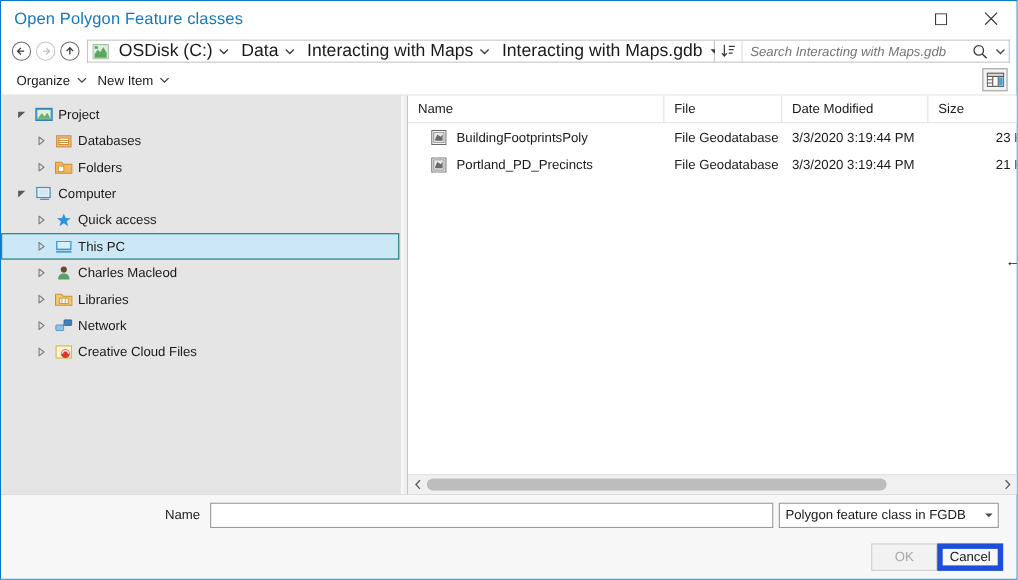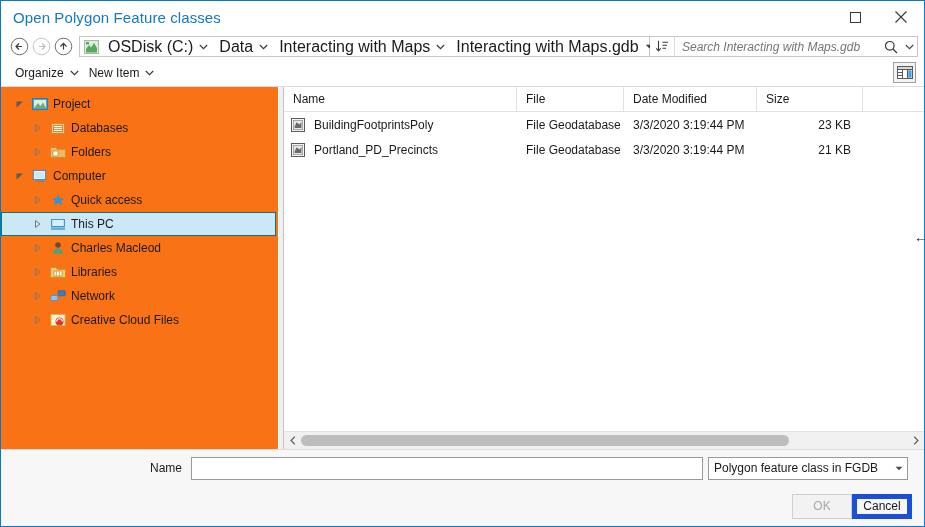--- a/index.html
+++ b/index.html
@@ -149,22 +149,22 @@
   
   .body-area {
     flex: 1 1 auto;
     display: flex;
     background: #ffffff;
     border-top: 1px solid #dcdcdc;
     min-height: 0;
     position: relative;
   }
   .tree-panel {
-    width: 277px; flex: none;
-    background: #f97316;
+    width: 364px; flex: none;
+    background: #e5e5e5;
     overflow: hidden;
     padding-top: 5px;
     box-sizing: border-box;
   }
   .splitter {
     width: 6px; flex: none;
     background: #f0f0f0;
     border-left: 1px solid #ffffff;
     border-right: 1px solid #c4c4c4;
     box-sizing: border-box;
@@ -228,21 +228,21 @@
     display: flex; align-items: center;
     box-sizing: border-box;
   }
   .cell {
     display: flex; align-items: center;
     font-size: 12px; color: #1a1a1a;
     padding-left: 9px;
     box-sizing: border-box;
     white-space: nowrap; overflow: hidden;
   }
-  .cell-name { width: 233px; flex: none; padding-left: 7px; }
+  .cell-name { width: 233px; flex: none; padding-left: 21px; }
   .cell-type { width: 107px; flex: none; }
   .cell-date { width: 133px; flex: none; }
   .cell-size {
     width: 106px; flex: none;
     justify-content: flex-end; padding-right: 12px; padding-left: 0;
   }
   .file-icon { width: 20px; flex: none; display: flex; align-items: center; }
   .file-name { padding-left: 3px; }
 
   .hscroll {

